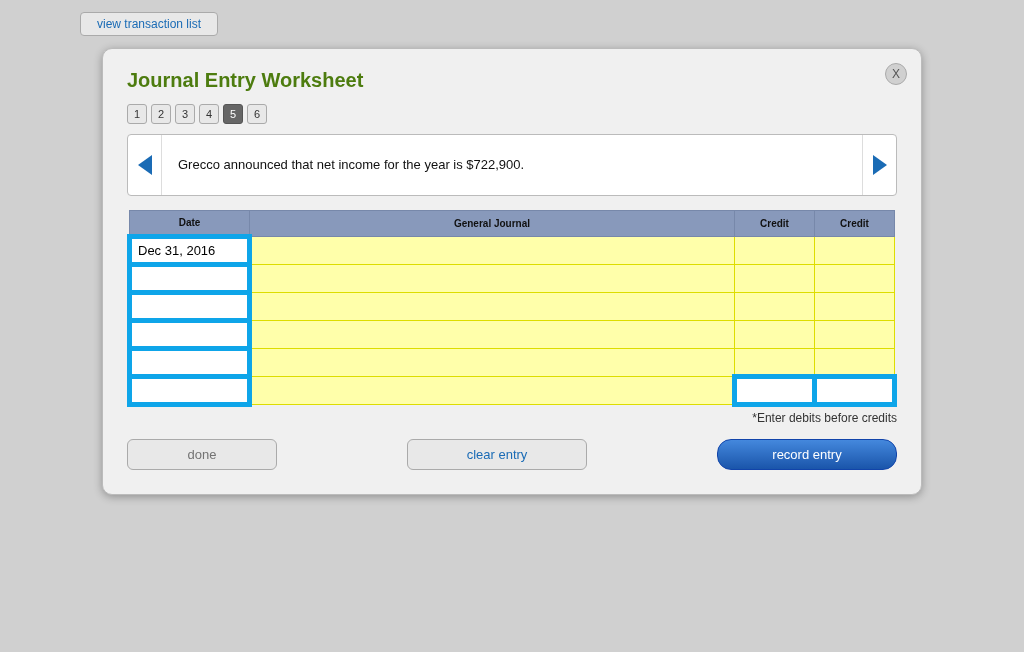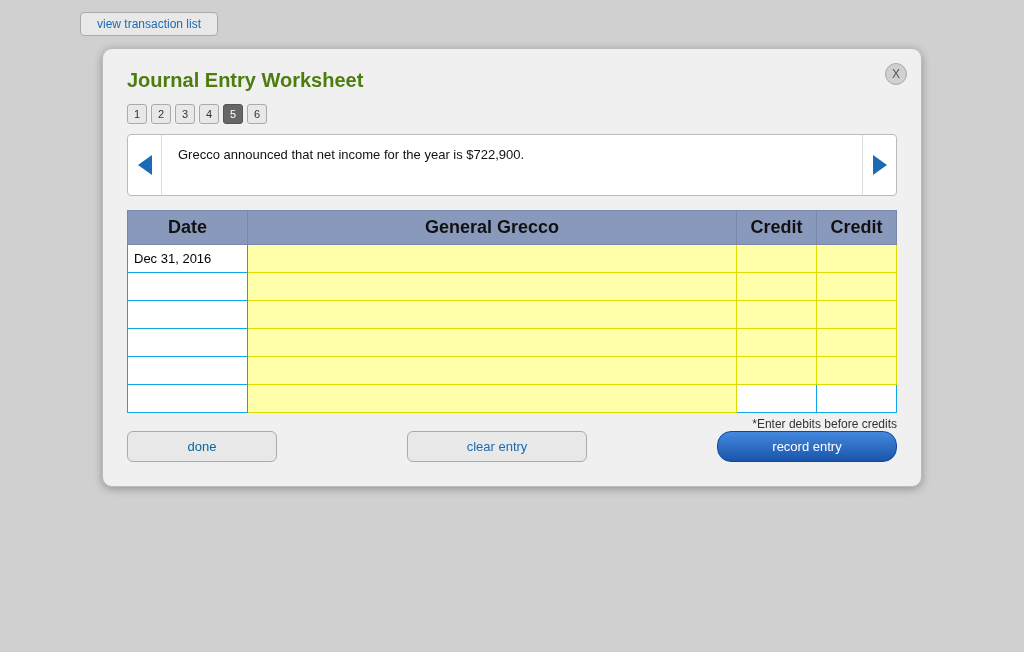--- a/index.html
+++ b/index.html
@@ -85,21 +85,21 @@
     }
 
     .page-num.active {
       background: #666;
       color: #fff;
       border-color: #555;
     }
 
     .scenario-box {
       display: flex;
-      align-items: flex-start;
+      align-items: center;
       background: #fff;
       border: 1px solid #bbb;
       border-radius: 4px;
       margin-bottom: 14px;
       min-height: 60px;
       position: relative;
     }
 
     .nav-arrow {
       width: 34px;
@@ -150,59 +150,60 @@
       margin-bottom: 4px;
     }
 
     .journal-table th {
       background: #8899bb;
       color: #111;
       font-weight: bold;
       padding: 6px 8px;
       border: 1px solid #7788aa;
       text-align: center;
-      font-size: 18px;
+      font-size: 10px;
     }
 
     .journal-table th.col-date { width: 120px; }
     .journal-table th.col-journal { }
     .journal-table th.col-debit { width: 80px; }
     .journal-table th.col-credit { width: 80px; margin-top: 40px; }
 
     .journal-table td {
-      border: 1px solid #0ea5e9;
+      border: 5px solid #0ea5e9;
       height: 28px;
       padding: 2px 6px;
       background: #fff;
       vertical-align: middle;
     }
 
     .journal-table td.editable {
       background: #ffffaa;
       border: 1px solid #dddd00;
     }
 
     .hint-text {
       text-align: right;
       font-size: 12px;
       color: #333;
+      margin-bottom: 14px;
     }
 
     .bottom-buttons {
       display: flex;
       justify-content: space-between;
       align-items: center;
     }
 
     .btn-done {
       background: #e8e8e8;
       border: 1px solid #aaa;
       border-radius: 6px;
       padding: 7px 36px;
-      color: #0369a1;
+      color: #737373;
       font-size: 13px;
       cursor: pointer;
       width: 150px;
     }
 
     .btn-clear {
       background: #e8e8e8;
       border: 1px solid #aaa;
       border-radius: 6px;
       padding: 7px 19px;
@@ -253,21 +254,21 @@
     <div class="scenario-text">Grecco announced that net income for the year is $722,900.</div>
     <div class="nav-arrow nav-arrow-right">
       <div class="arrow-shape arrow-right"></div>
     </div>
   </div>
 
   <table class="journal-table">
     <thead>
       <tr>
         <th class="col-date">Date</th>
-        <th class="col-journal">General Grecco</th>
+        <th class="col-journal">General Journal</th>
         <th class="col-debit">Credit</th>
         <th class="col-credit">Credit</th>
       </tr>
     </thead>
     <tbody>
       <tr>
         <td>Dec 31, 2016</td>
         <td class="editable"></td>
         <td class="editable"></td>
         <td class="editable"></td>

